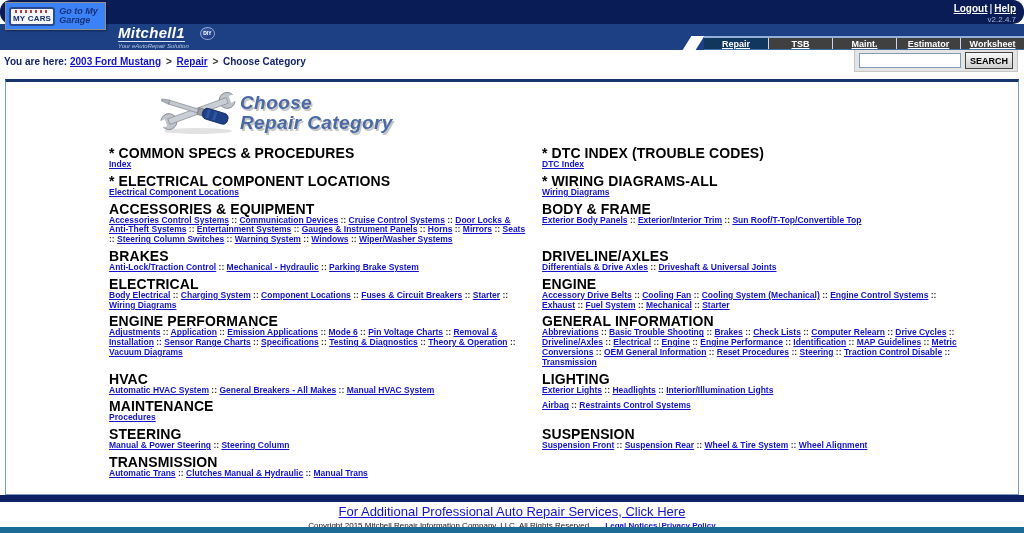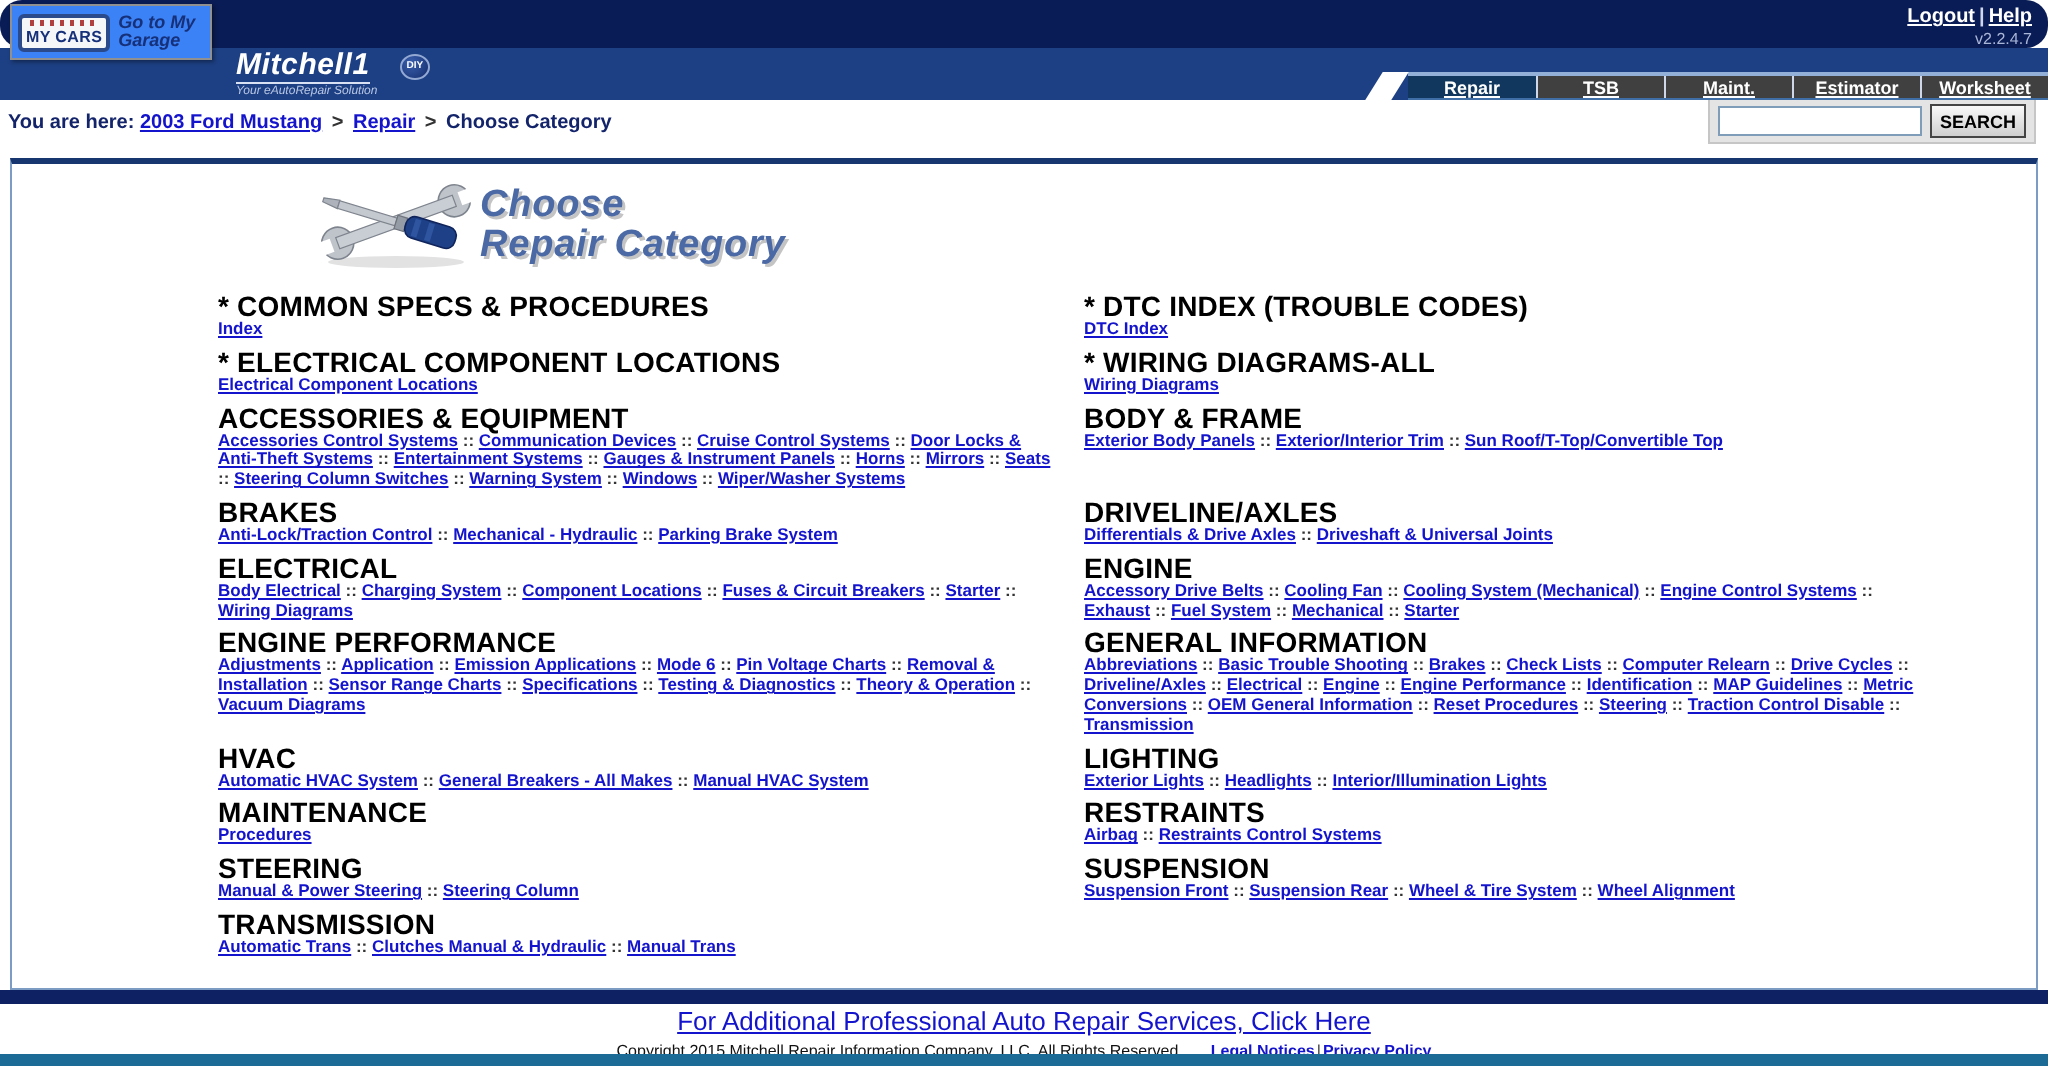--- a/index.html
+++ b/index.html
@@ -218,21 +218,20 @@
       </div>
       <div class="cat-cell">
         <div class="cat-heading">LIGHTING</div>
         <div class="cat-links"><a href="#">Exterior Lights</a><span class="sep"> :: </span><a href="#">Headlights</a><span class="sep"> :: </span><a href="#">Interior/Illumination Lights</a></div>
       </div>
       <div class="cat-cell">
         <div class="cat-heading">MAINTENANCE</div>
         <div class="cat-links"><a href="#">Procedures</a></div>
       </div>
       <div class="cat-cell">
-        <div class="cat-heading">RESTRAINTS</div>
         <div class="cat-links"><a href="#">Airbag</a><span class="sep"> :: </span><a href="#">Restraints Control Systems</a></div>
       </div>
       <div class="cat-cell">
         <div class="cat-heading">STEERING</div>
         <div class="cat-links"><a href="#">Manual &amp; Power Steering</a><span class="sep"> :: </span><a href="#">Steering Column</a></div>
       </div>
       <div class="cat-cell">
         <div class="cat-heading">SUSPENSION</div>
         <div class="cat-links"><a href="#">Suspension Front</a><span class="sep"> :: </span><a href="#">Suspension Rear</a><span class="sep"> :: </span><a href="#">Wheel &amp; Tire System</a><span class="sep"> :: </span><a href="#">Wheel Alignment</a></div>
       </div>

